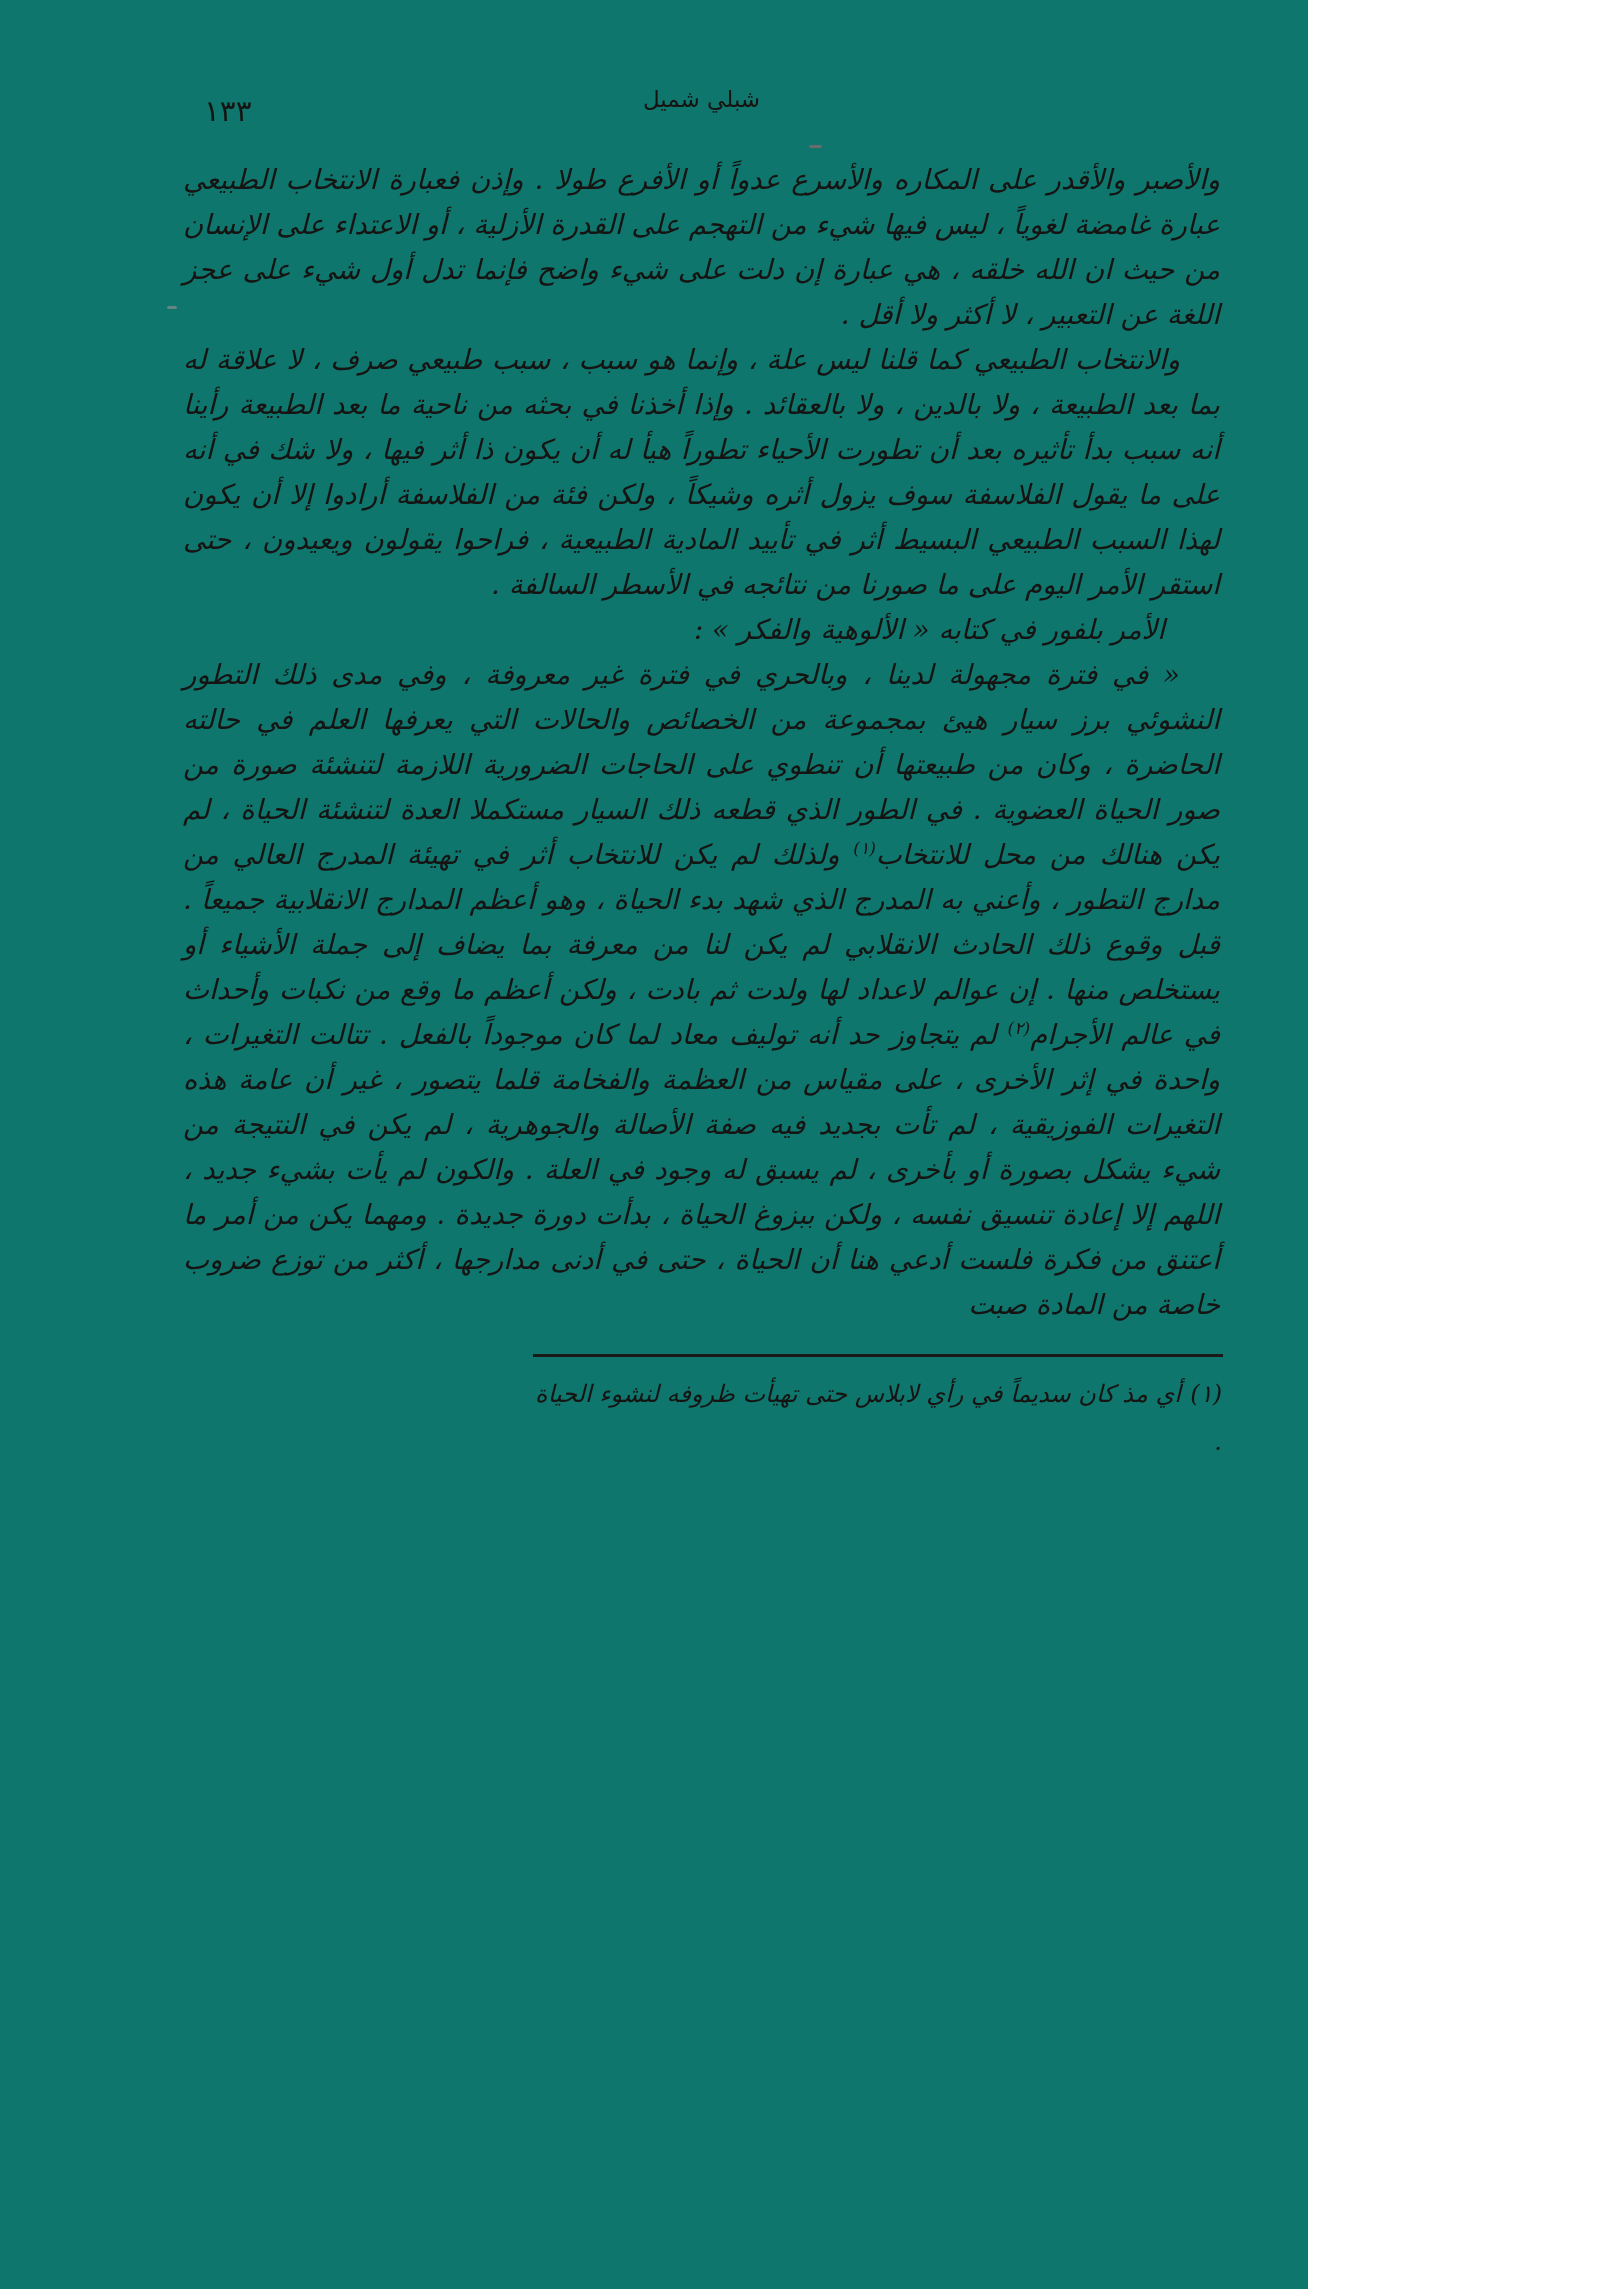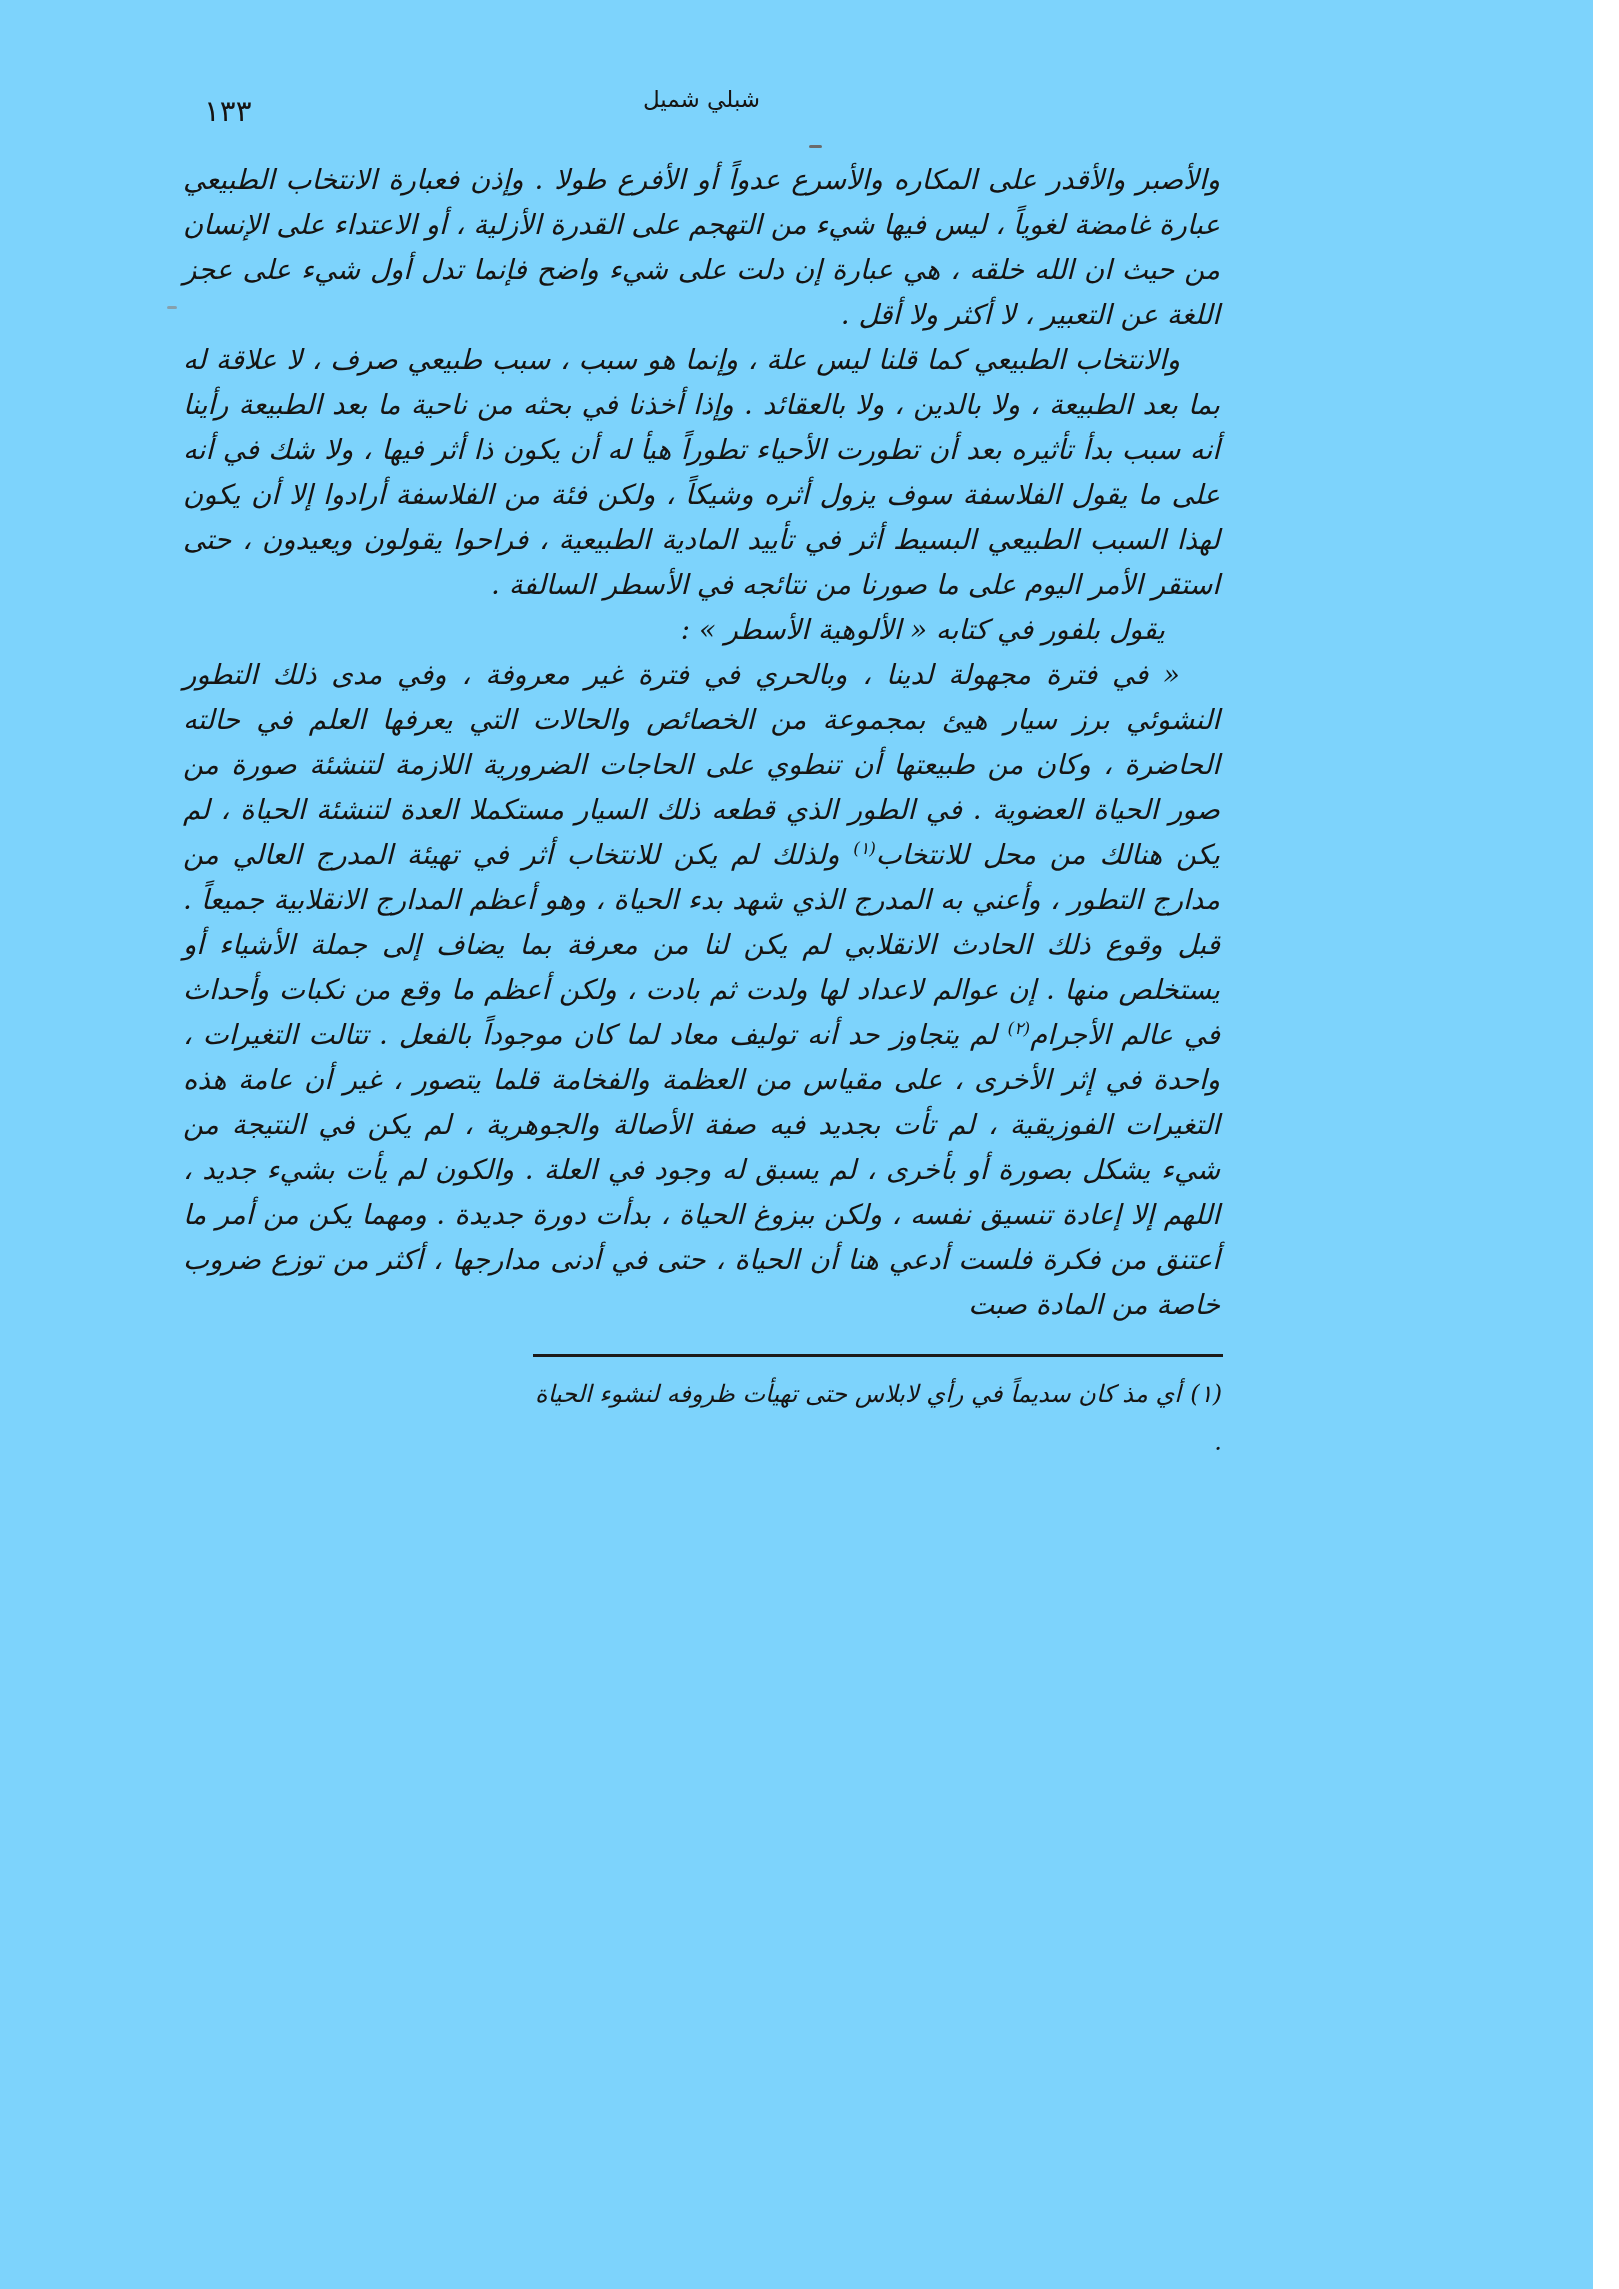--- a/index.html
+++ b/index.html
@@ -2,23 +2,23 @@
 <html lang="ar" style="font-size:15px"><head>
 <meta charset="utf-8">
 <style>
   html, body {
     margin: 0;
     padding: 0;
     background: #ffffff;
   }
   .page {
     position: relative;
-    width: 1593px;
+    width: 1308px;
     height: 2289px;
-    background: #7dd3fc;
+    background: #0f766e;
     overflow: hidden;
     font-family: "DejaVu Serif", "DejaVu Sans", serif;
     color: #161412;
   }
   
   .page-header {
     position: absolute;
     top: 86px;
     left: 183px;
     width: 1037px;
@@ -121,21 +121,21 @@
   </header>
 
   <span class="speck-1"></span>
 
   <main class="text-block" dir="rtl">
 
     <p class="para">والأصبر والأقدر على المكاره والأسرع عدواً أو الأفرع طولا . وإذن فعبارة الانتخاب الطبيعي عبارة غامضة لغوياً ، ليس فيها شيء من التهجم على القدرة الأزلية ، أو الاعتداء على الإنسان من حيث ان الله خلقه ، هي عبارة إن دلت على شيء واضح فإنما تدل أول شيء على عجز اللغة عن التعبير ، لا أكثر ولا أقل .</p>
 
     <p class="para para-indent">والانتخاب الطبيعي كما قلنا ليس علة ، وإنما هو سبب ، سبب طبيعي صرف ، لا علاقة له بما بعد الطبيعة ، ولا بالدين ، ولا بالعقائد . وإذا أخذنا في بحثه من ناحية ما بعد الطبيعة رأينا أنه سبب بدأ تأثيره بعد أن تطورت الأحياء تطوراً هيأ له أن يكون ذا أثر فيها ، ولا شك في أنه على ما يقول الفلاسفة سوف يزول أثره وشيكاً ، ولكن فئة من الفلاسفة أرادوا إلا أن يكون لهذا السبب الطبيعي البسيط أثر في تأييد المادية الطبيعية ، فراحوا يقولون ويعيدون ، حتى استقر الأمر اليوم على ما صورنا من نتائجه في الأسطر السالفة .</p>
 
-    <p class="para intro-indent">يقول بلفور في كتابه « الألوهية الأسطر » :</p>
+    <p class="para intro-indent">الأمر بلفور في كتابه « الألوهية والفكر » :</p>
 
     <p class="para para-indent"><span>« في فترة مجهولة لدينا ، وبالحري في فترة غير معروفة ، وفي مدى ذلك التطور النشوئي برز سيار هيئ بمجموعة من الخصائص والحالات التي يعرفها العلم في حالته الحاضرة ، وكان من طبيعتها أن تنطوي على الحاجات الضرورية اللازمة لتنشئة صورة من صور الحياة العضوية . في الطور الذي قطعه ذلك السيار مستكملا العدة لتنشئة الحياة ، لم يكن هنالك من محل للانتخاب</span><sup class="fn-ref">(١)</sup><span> ولذلك لم يكن للانتخاب أثر في تهيئة المدرج العالي من مدارج التطور ، وأعني به المدرج الذي شهد بدء الحياة ، وهو أعظم المدارج الانقلابية جميعاً . قبل وقوع ذلك الحادث الانقلابي لم يكن لنا من معرفة بما يضاف إلى جملة الأشياء أو يستخلص منها . إن عوالم لاعداد لها ولدت ثم بادت ، ولكن أعظم ما وقع من نكبات وأحداث في عالم الأجرام</span><sup class="fn-ref">(٢)</sup><span> لم يتجاوز حد أنه توليف معاد لما كان موجوداً بالفعل . تتالت التغيرات ، واحدة في إثر الأخرى ، على مقياس من العظمة والفخامة قلما يتصور ، غير أن عامة هذه التغيرات الفوزيقية ، لم تأت بجديد فيه صفة الأصالة والجوهرية ، لم يكن في النتيجة من شيء يشكل بصورة أو بأخرى ، لم يسبق له وجود في العلة . والكون لم يأت بشيء جديد ، اللهم إلا إعادة تنسيق نفسه ، ولكن ببزوغ الحياة ، بدأت دورة جديدة . ومهما يكن من أمر ما أعتنق من فكرة فلست أدعي هنا أن الحياة ، حتى في أدنى مدارجها ، أكثر من توزع ضروب خاصة من المادة صبت</span></p>
 
   </main>
 
   <footer class="footnotes" dir="rtl">
     <div class="fn-rule"></div>
     <p class="footnote">
       <span class="fn-marker">(١)</span><span>أي مذ كان سديماً في رأي لابلاس حتى تهيأت ظروفه لنشوء الحياة .</span>
     </p>

